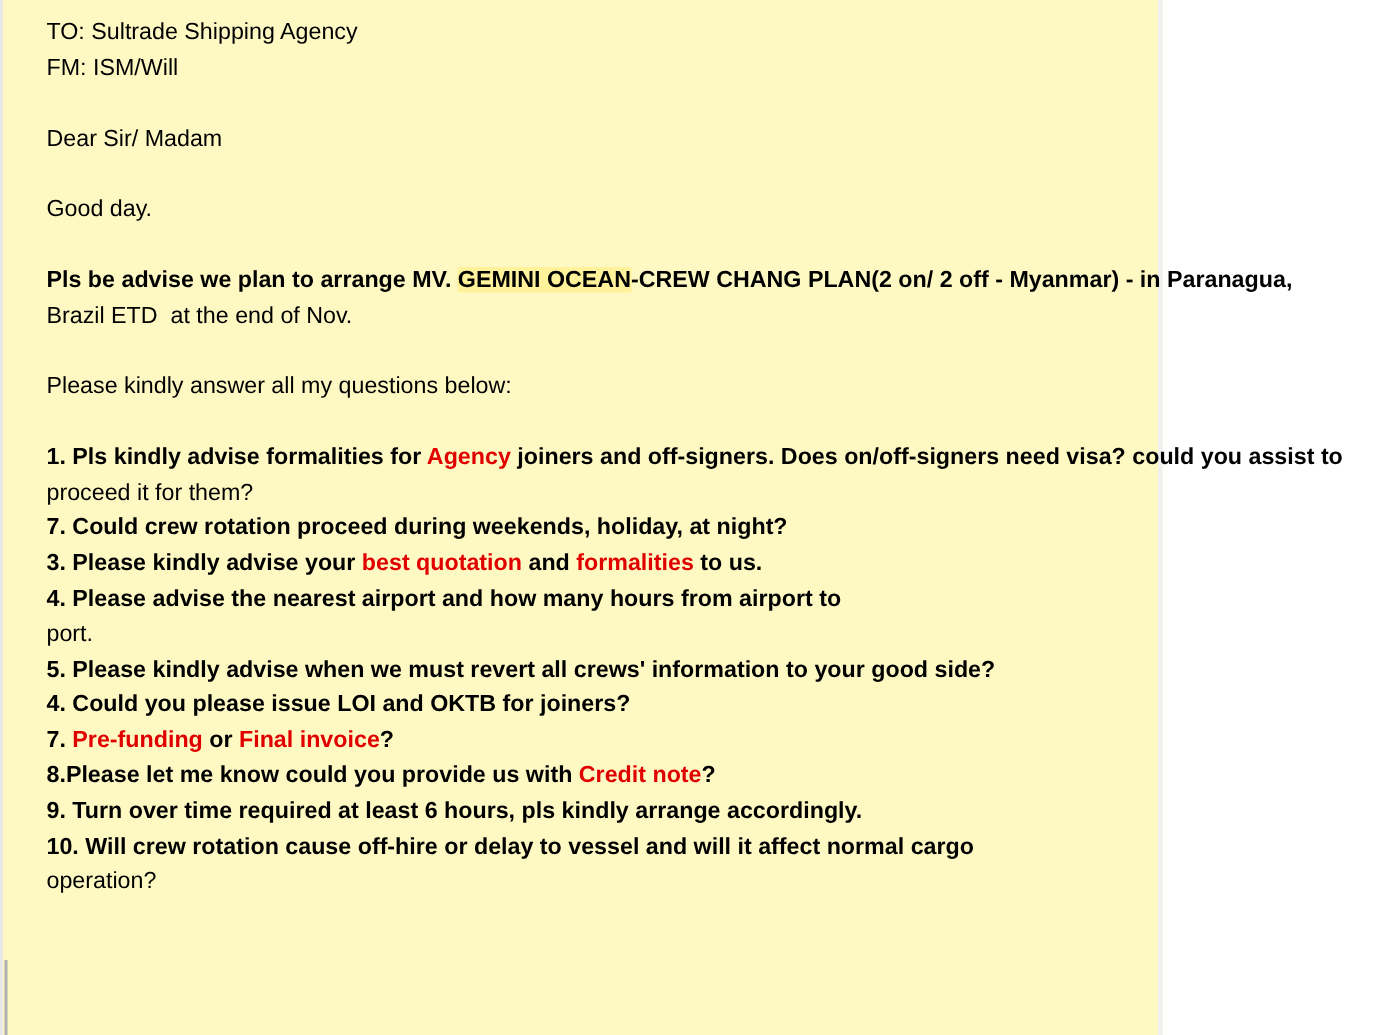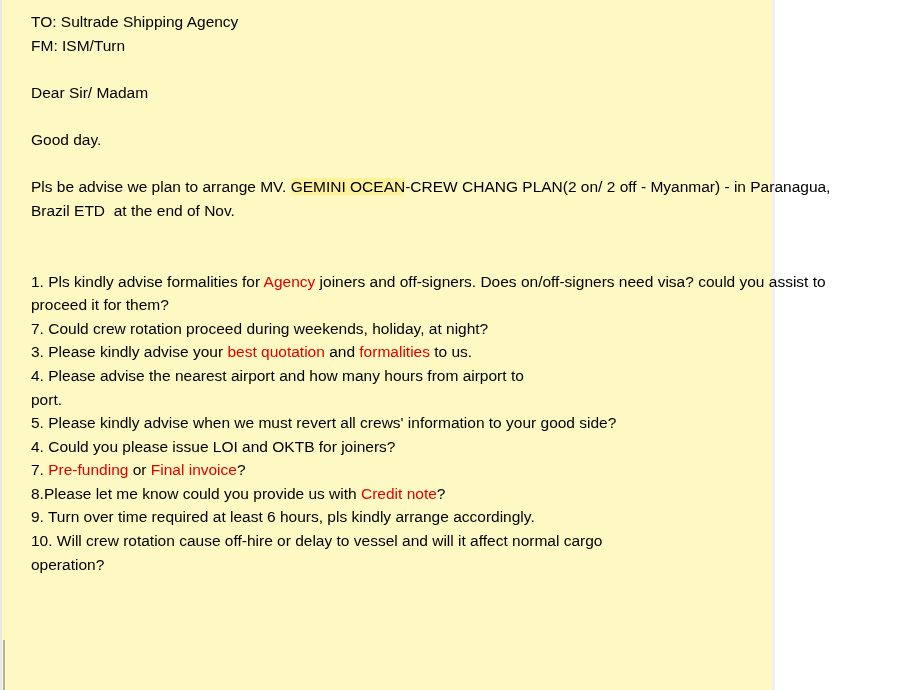--- a/index.html
+++ b/index.html
@@ -66,45 +66,47 @@
     height: 23.6px;
   }
   .hl {
     background: #fff29a;
   }
   .red {
     color: #e00000;
   }
   .para {
     display: block;
+    font-weight: bold;
   }
 </style>
 </head>
 <body>
 
 <div class="page">
 
   <div class="edge-rule-left"></div>
   <div class="edge-rule-right"></div>
   <div class="quote-bar"></div>
 
   <div class="body-text">
 
     <span class="line">TO: Sultrade Shipping Agency</span>
-    <span class="line">FM: ISM/Turn</span>
+    <span class="line">FM: ISM/Will</span>
     <span class="blank"></span>
     <span class="line">Dear Sir/ Madam</span>
     <span class="blank"></span>
     <span class="line">Good day.</span>
     <span class="blank"></span>
 
     <span class="para"><span>Pls be advise we plan to arrange MV. </span><span class="hl">GEMINI OCEAN</span><span>-CREW CHANG PLAN(2 on/ 2 off - Myanmar) - in Paranagua,</span></span>
     <span class="line">Brazil ETD  at the end of Nov.</span>
     <span class="blank"></span>
 
+    <span class="line">Please kindly answer all my questions below:</span>
     <span class="blank"></span>
 
     <div id="questions-container">
         <span class="para"><span>1. Pls kindly advise formalities for </span><span class="red">Agency</span><span> joiners and off-signers. Does on/off-signers need visa? could you assist to</span></span>
         <span class="line">proceed it for them?</span>
         <span class="para"><span>7. Could crew rotation proceed during weekends, holiday, at night?</span></span>
         <span class="para"><span>3. Please kindly advise your </span><span class="red">best quotation</span><span> and </span><span class="red">formalities</span><span> to us.</span></span>
         <span class="para"><span>4. Please advise the nearest airport and how many hours from airport to</span></span>
         <span class="line">port.</span>
         <span class="para"><span>5. Please kindly advise when we must revert all crews' information to your good side?</span></span>

